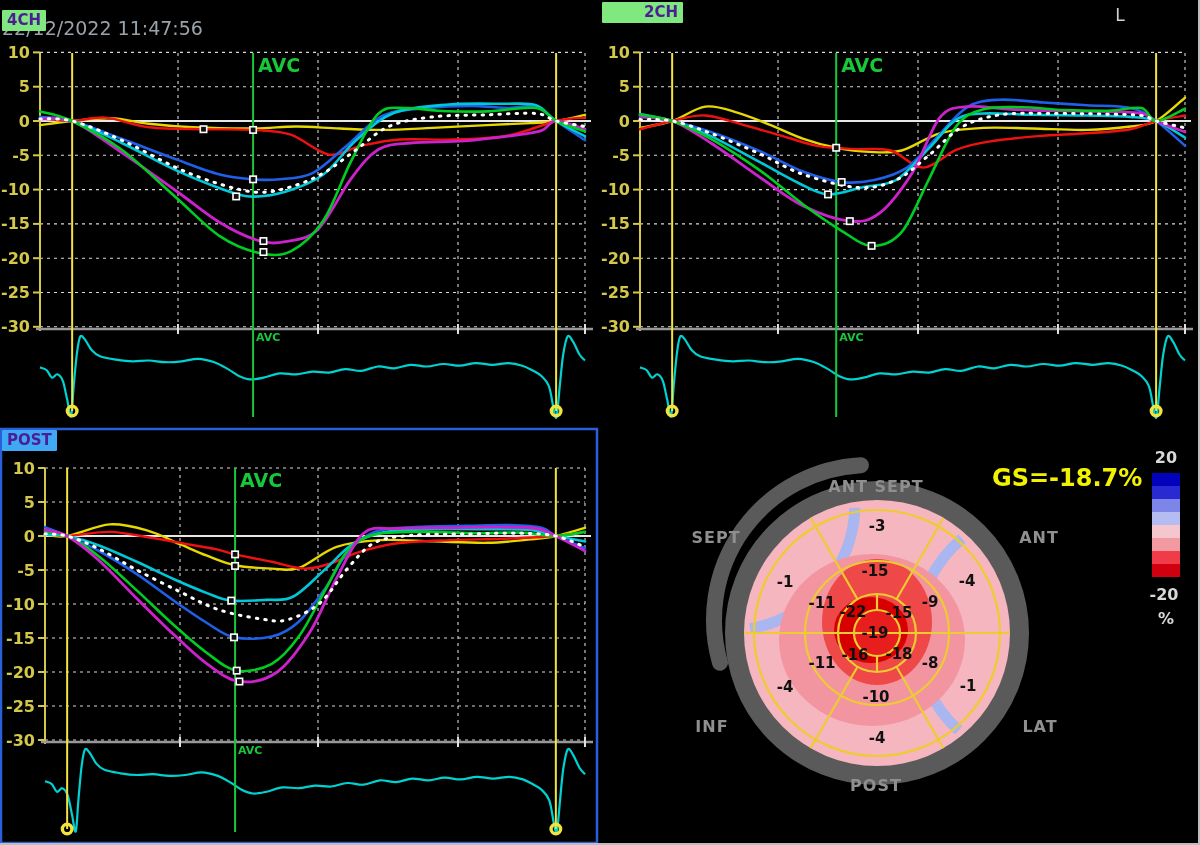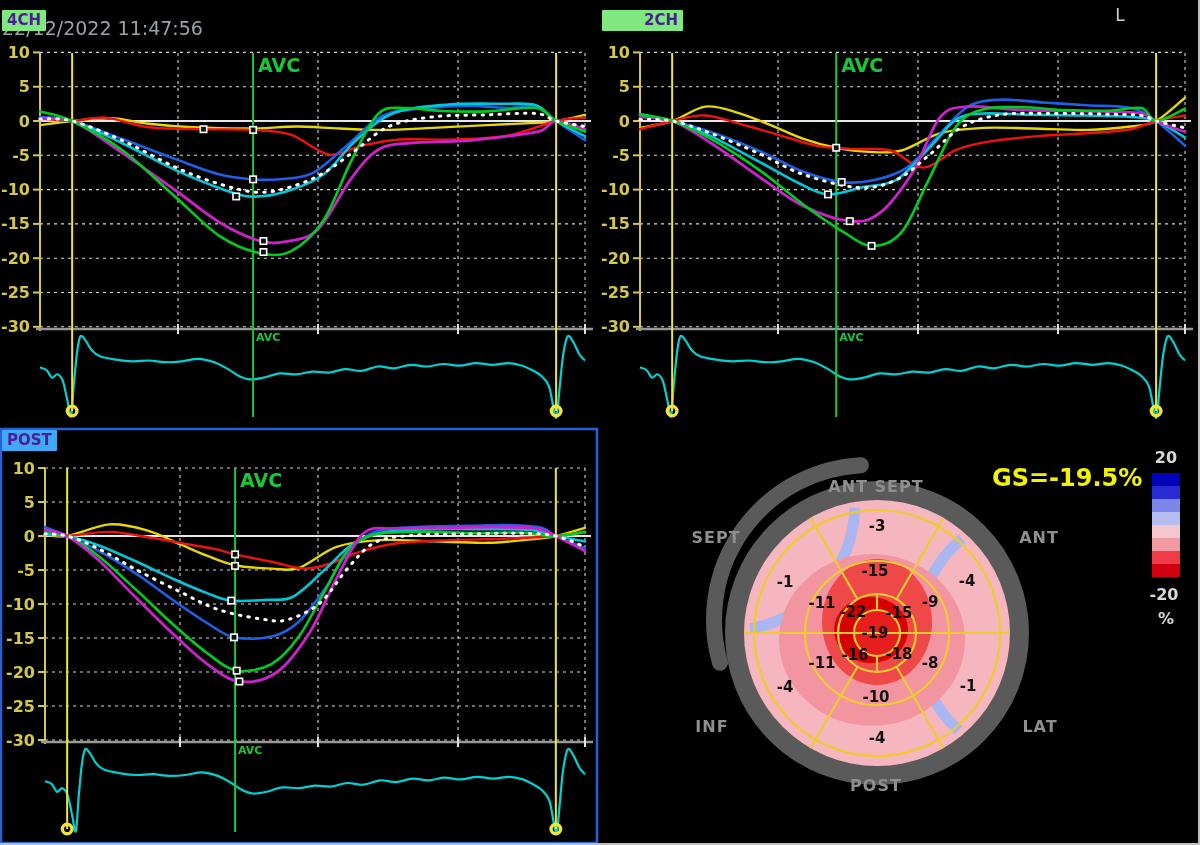--- a/index.html
+++ b/index.html
@@ -255,17 +255,17 @@
         <rect x="1152" y="564" width="28" height="13" fill="#d00010"></rect>
         <text x="1166" y="463" font-family="&quot;DejaVu Sans&quot;,sans-serif" fill="#d8d8d8" font-size="16" font-weight="bold" text-anchor="middle">20</text>
         <text x="1164" y="600" font-family="&quot;DejaVu Sans&quot;,sans-serif" fill="#d8d8d8" font-size="16" font-weight="bold" text-anchor="middle">-20</text>
         <text x="1166" y="624" font-family="&quot;DejaVu Sans&quot;,sans-serif" fill="#d8d8d8" font-size="16" font-weight="bold" text-anchor="middle">%</text>
       </g>
       <rect x="1" y="429" width="596" height="414" fill="none" stroke="#2b5fd9" stroke-width="2.5"></rect>
     </svg>
 
   <div class="datetime">22/12/2022 11:47:56</div>
   <div class="badge green" style="left:2px;top:10px;">4CH</div>
-  <div class="badge green" style="left:602px;top:10px;padding-left:42px;">2CH</div>
+  <div class="badge green" style="left:602px;top:2px;padding-left:42px;">2CH</div>
   <div class="badge blue" style="left:2px;top:430px;">POST</div>
   <div class="orient">L</div>
-  <div class="gs">GS=-19.5%</div>
+  <div class="gs">GS=-18.7%</div>
 </div>
 
 </body></html>

